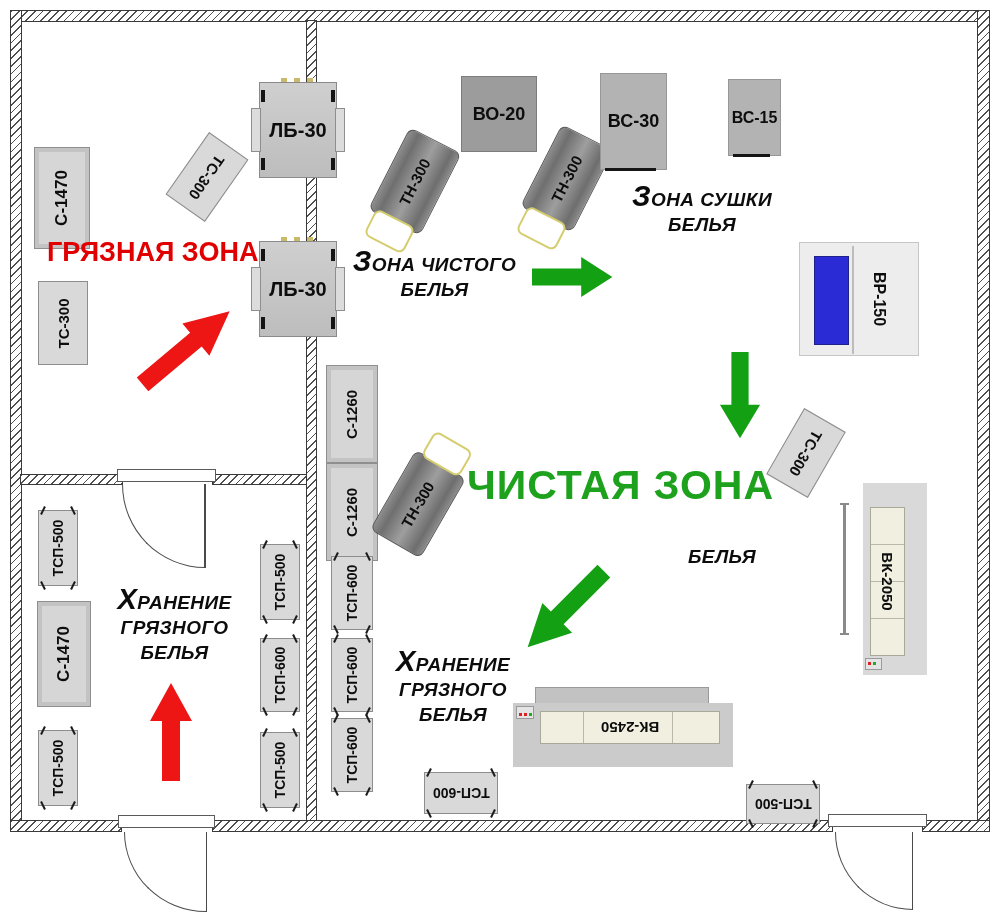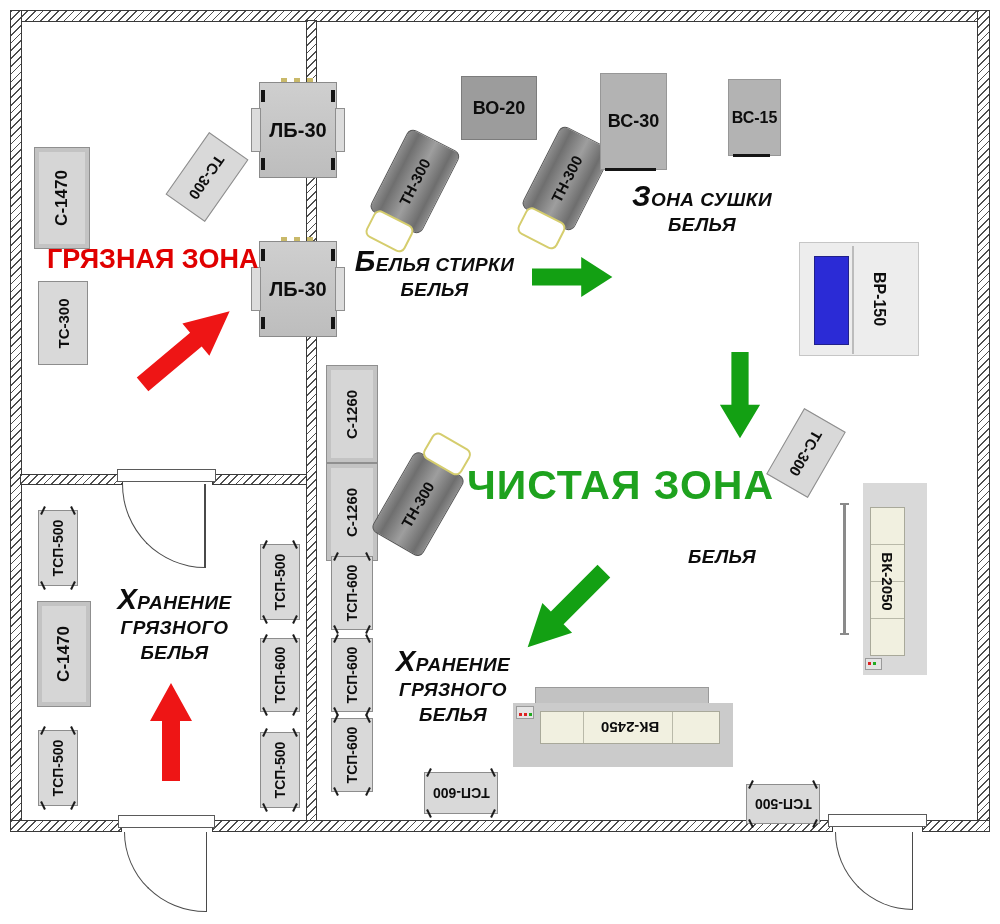--- a/index.html
+++ b/index.html
@@ -133,31 +133,31 @@
   <div class="mach lb30" style="left:259px;top:241px;width:78px;height:96px">
     <span class="lb-handle l"></span>
     <span class="lb-handle r"></span>
     <span class="lbl machine-label" style="font-size:20px">ЛБ-30</span>
       <span class="cm tl"></span>
       <span class="cm tr"></span>
       <span class="cm bl"></span>
       <span class="cm br"></span>
     </div>
 
-  <div class="ztitle t-dirty" style="left:47px;top:244px">ГРЯЗНАЯ ЗОНА</div>
+  <div class="ztitle t-dirty" style="left:47px;top:237px">ГРЯЗНАЯ ЗОНА</div>
 
   <div class="mach box-lt" style="left:38px;top:281px;width:50px;height:84px">
     <span class="lbl up machine-label" style="font-size:15px">ТС-300</span>
     </div>
 
   <svg class="arrow" viewBox="0 0 100 46" preserveAspectRatio="none" style="left:129px;top:324px;width:116px;height:46px;transform:rotate(-40deg)">
     <polygon class="ar-red" points="0,14 60,14 60,2 98,23 60,44 60,32 0,32"></polygon>
     </svg>
 
-  <div class="mach box-dk" style="left:461px;top:76px;width:76px;height:64px">
+  <div class="mach box-dk" style="left:461px;top:76px;width:76px;height:76px">
     <span class="lbl machine-label" style="font-size:18px">ВО-20</span>
     </div>
 
   <div class="tn" style="left:380px;top:134px;transform:rotate(27deg)">
     <span class="body">
       <span class="lbl up machine-label" style="font-size:15px">ТН-300</span>
       </span>
     <span class="handle"></span>
     </div>
 
@@ -175,21 +175,21 @@
   <div class="mach box-md vs" style="left:728px;top:79px;width:53px;height:77px">
     <span class="lbl machine-label" style="font-size:16px">ВС-15</span>
     </div>
 
   <div class="zl" style="left:612px;top:184px;width:180px">
     <div class="l1">ЗОНА СУШКИ</div>
     <div class="l2">БЕЛЬЯ</div>
     </div>
 
   <div class="zl" style="left:352px;top:249px;width:165px">
-    <div class="l1">БЕЛЬЯ СТИРКИ</div>
+    <div class="l1">ЗОНА ЧИСТОГО</div>
     <div class="l2">БЕЛЬЯ</div>
     </div>
 
   <svg class="arrow" viewBox="0 0 100 46" preserveAspectRatio="none" style="left:532px;top:255px;width:82px;height:44px">
     <polygon class="ar-green" points="0,14 60,14 60,2 98,23 60,44 60,32 0,32"></polygon>
     </svg>
 
   <div class="mach vr150" style="left:799px;top:242px;width:120px;height:114px">
     <span class="vr-blue"></span>
     <span class="vr-div"></span>

